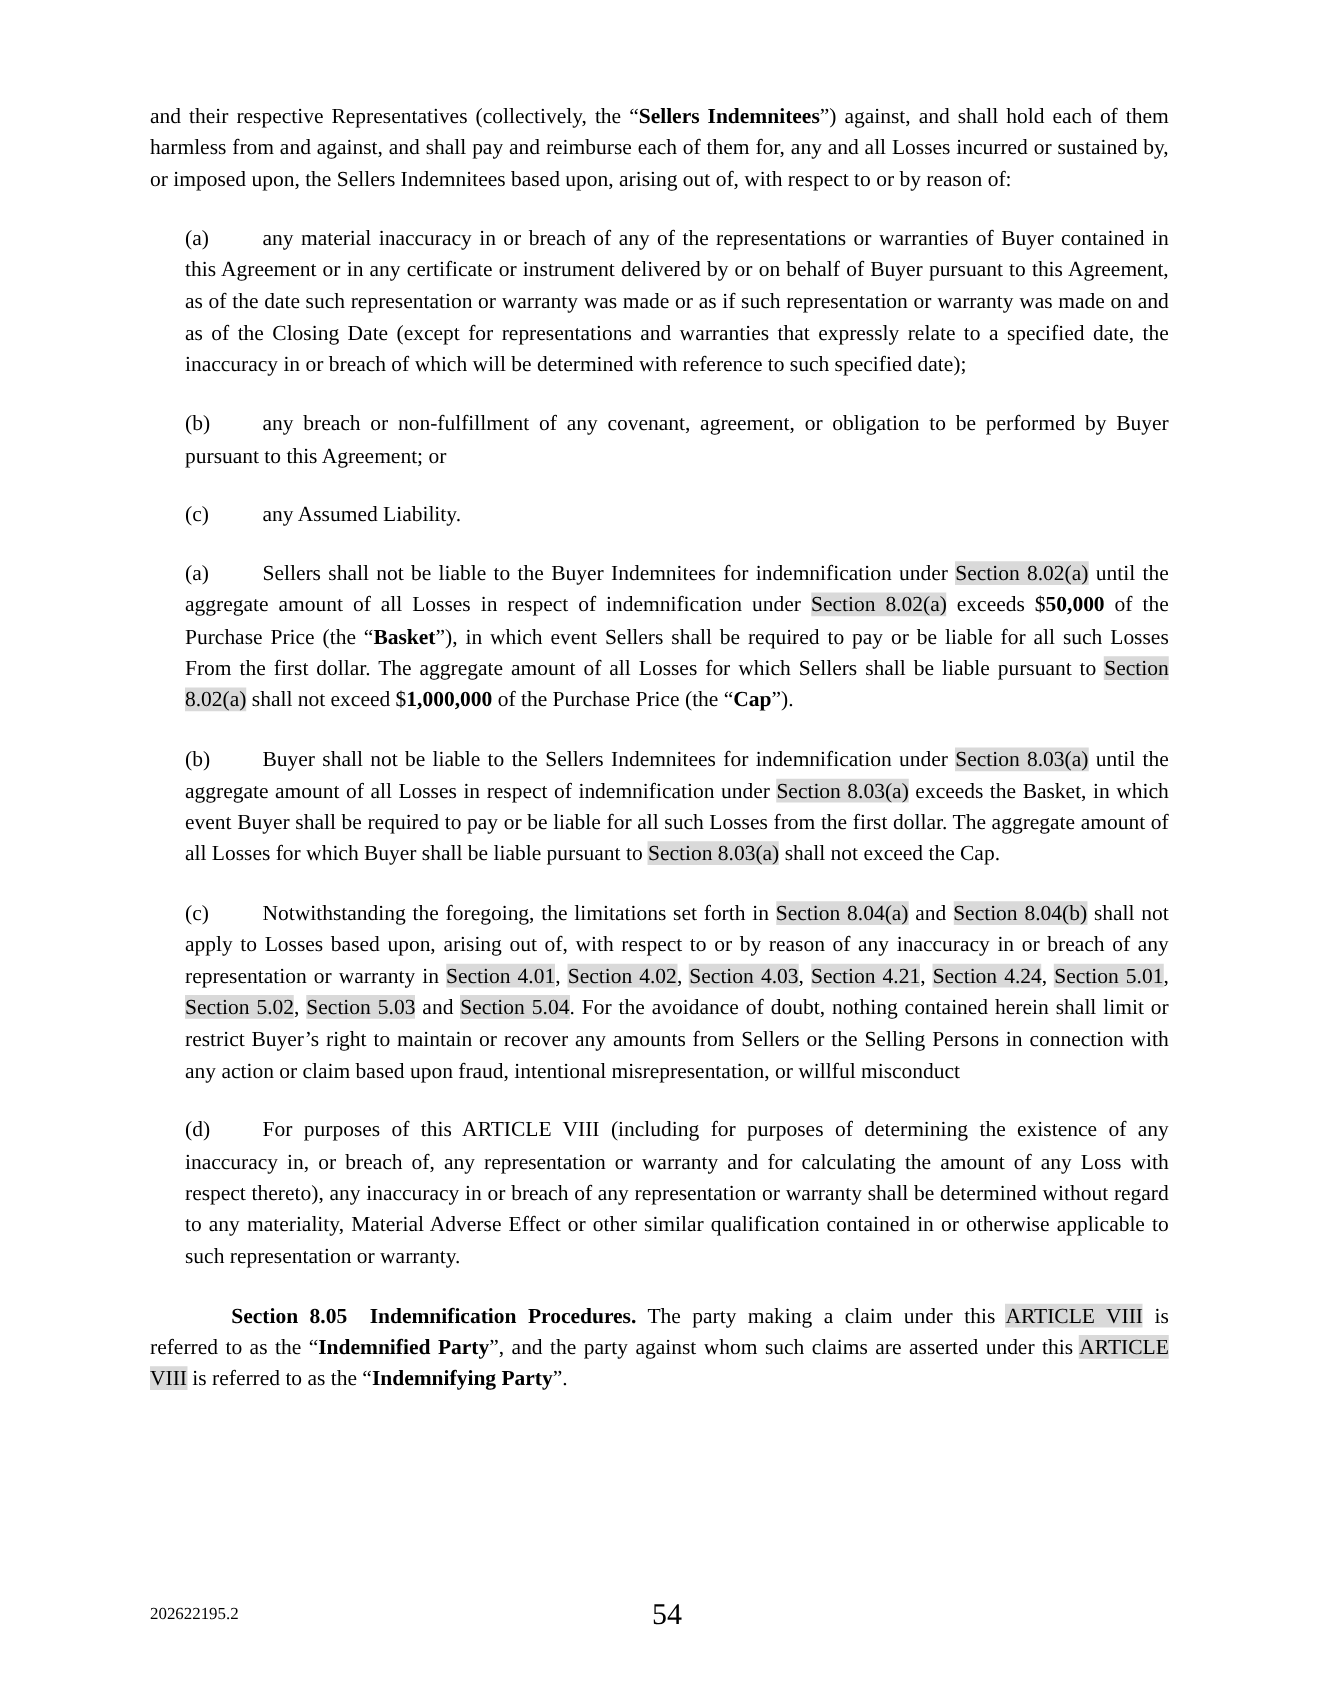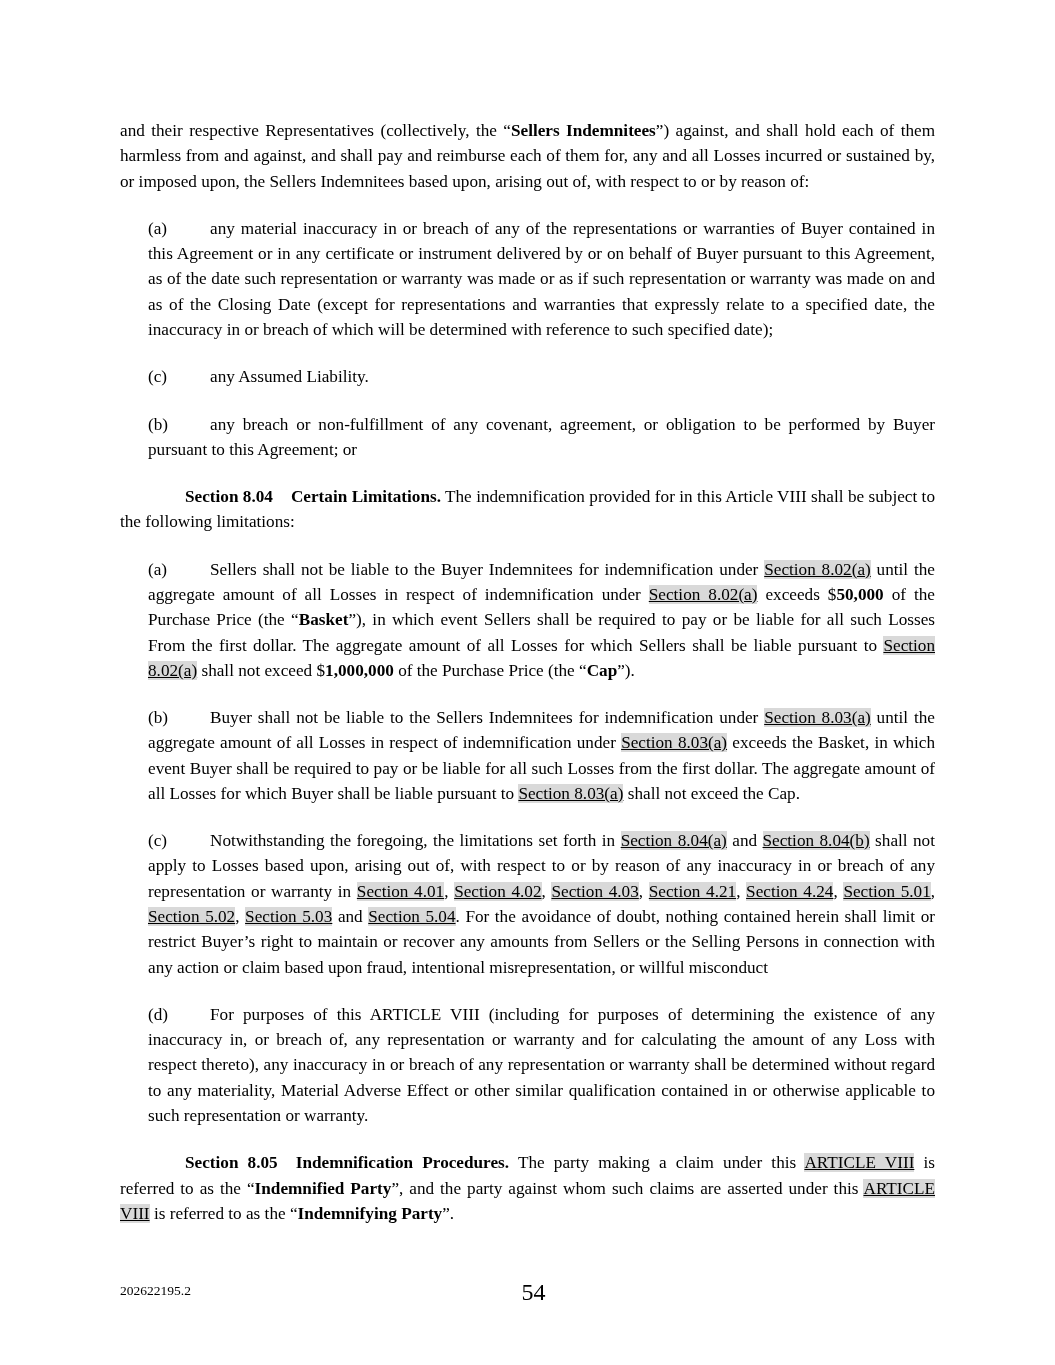--- a/index.html
+++ b/index.html
@@ -11,21 +11,21 @@
     font-family: "Liberation Serif", "DejaVu Serif", serif;
     color: #000000;
   }
   .page {
     position: relative;
     width: 1055px;
     height: 1365px;
     margin: 0 auto;
     background: #ffffff;
     box-sizing: border-box;
-    padding: 118px 120px 40px 120px;
+    padding: 80px 120px 40px 120px;
   }
   .body-text {
     font-size: 17.2px;
     line-height: 1.47;
     text-align: justify;
     text-justify: inter-word;
   }
   p {
     margin: 0 0 0 0;
   }
@@ -55,21 +55,20 @@
   .sec-title {
     font-weight: bold;
   }
   b, .bold {
     font-weight: bold;
   }
   .hl {
     background: #d9d9d9;
   }
   .u {
-    text-decoration: underline;
   }
   .footer {
     position: absolute;
     left: 120px;
     right: 108px;
     bottom: 62px;
     height: 20px;
     margin-top: 12px;
   }
   .footer-left {
@@ -95,25 +94,24 @@
 <body>
 
 <div class="page">
 
   <div class="body-text">
 
     <p class="para-intro"><span>and their respective Representatives (collectively, the “</span><b>Sellers Indemnitees</b><span>”) against, and shall hold each of them harmless from and against, and shall pay and reimburse each of them for, any and all Losses incurred or sustained by, or imposed upon, the Sellers Indemnitees based upon, arising out of, with respect to or by reason of:</span></p>
 
     <div class="indent-block"><span class="lead">(a)</span><span>any material inaccuracy in or breach of any of the representations or warranties of Buyer contained in this Agreement or in any certificate or instrument delivered by or on behalf of Buyer pursuant to this Agreement, as of the date such representation or warranty was made or as if such representation or warranty was made on and as of the Closing Date (except for representations and warranties that expressly relate to a specified date, the inaccuracy in or breach of which will be determined with reference to such specified date);</span></div>
 
+    <div class="indent-block"><span class="lead">(b)</span><span>any breach or non-fulfillment of any covenant, agreement, or obligation to be performed by Buyer pursuant to this Agreement; or</span></div>
+
     <div class="indent-block"><span class="lead">(c)</span><span>any Assumed Liability.</span></div>
 
-    <div class="indent-block"><span class="lead">(b)</span><span>any breach or non-fulfillment of any covenant, agreement, or obligation to be performed by Buyer pursuant to this Agreement; or</span></div>
-
-    <p class="section-para"><span class="firstline"></span><span class="sec-label">Section 8.04</span><span class="nbsp-gap"></span><span class="sec-title">Certain Limitations.</span> <span>The indemnification provided for in this Article VIII shall be subject to the following limitations:</span></p>
 
     <div class="indent-block"><span class="lead">(a)</span><span>Sellers shall not be liable to the Buyer Indemnitees for indemnification under </span><span class="hl u">Section 8.02(a)</span><span> until the aggregate amount of all Losses in respect of indemnification under </span><span class="hl u">Section 8.02(a)</span><span> exceeds $</span><b>50,000</b><span> of the Purchase Price (the “</span><b>Basket</b><span>”), in which event Sellers shall be required to pay or be liable for all such Losses From the first dollar. The aggregate amount of all Losses for which Sellers shall be liable pursuant to </span><span class="hl u">Section 8.02(a)</span><span> shall not exceed $</span><b>1,000,000</b><span> of the Purchase Price (the “</span><b>Cap</b><span>”).</span></div>
 
     <div class="indent-block"><span class="lead">(b)</span><span>Buyer shall not be liable to the Sellers Indemnitees for indemnification under </span><span class="hl u">Section 8.03(a)</span><span> until the aggregate amount of all Losses in respect of indemnification under </span><span class="hl u">Section 8.03(a)</span><span> exceeds the Basket, in which event Buyer shall be required to pay or be liable for all such Losses from the first dollar. The aggregate amount of all Losses for which Buyer shall be liable pursuant to </span><span class="hl u">Section 8.03(a)</span><span> shall not exceed the Cap.</span></div>
 
     <div class="indent-block"><span class="lead">(c)</span><span>Notwithstanding the foregoing, the limitations set forth in </span><span class="hl u">Section 8.04(a)</span><span> and </span><span class="hl u">Section 8.04(b)</span><span> shall not apply to Losses based upon, arising out of, with respect to or by reason of any inaccuracy in or breach of any representation or warranty in </span><span class="hl u">Section 4.01</span><span>, </span><span class="hl u">Section 4.02</span><span>, </span><span class="hl u">Section 4.03</span><span>, </span><span class="hl u">Section 4.21</span><span>, </span><span class="hl u">Section 4.24</span><span>, </span><span class="hl u">Section 5.01</span><span>, </span><span class="hl u">Section 5.02</span><span>, </span><span class="hl u">Section 5.03</span><span> and </span><span class="hl u">Section 5.04</span><span>.  For the avoidance of doubt, nothing contained herein shall limit or restrict Buyer’s right to maintain or recover any amounts from Sellers or the Selling Persons in connection with any action or claim based upon fraud, intentional misrepresentation, or willful misconduct</span></div>
 
     <div class="indent-block"><span class="lead">(d)</span><span>For purposes of this ARTICLE VIII (including for purposes of determining the existence of any inaccuracy in, or breach of, any representation or warranty and for calculating the amount of any Loss with respect thereto), any inaccuracy in or breach of any representation or warranty shall be determined without regard to any materiality, Material Adverse Effect or other similar qualification contained in or otherwise applicable to such representation or warranty.</span></div>
 
     <p class="section-para"><span class="firstline"></span><span class="sec-label">Section 8.05</span><span class="nbsp-gap"></span><span class="sec-title">Indemnification Procedures.</span> <span>The party making a claim under this </span><span class="hl u">ARTICLE VIII</span><span> is referred to as the “</span><b>Indemnified Party</b><span>”, and the party against whom such claims are asserted under this </span><span class="hl u">ARTICLE VIII</span><span> is referred to as the “</span><b>Indemnifying Party</b><span>”.</span></p>

